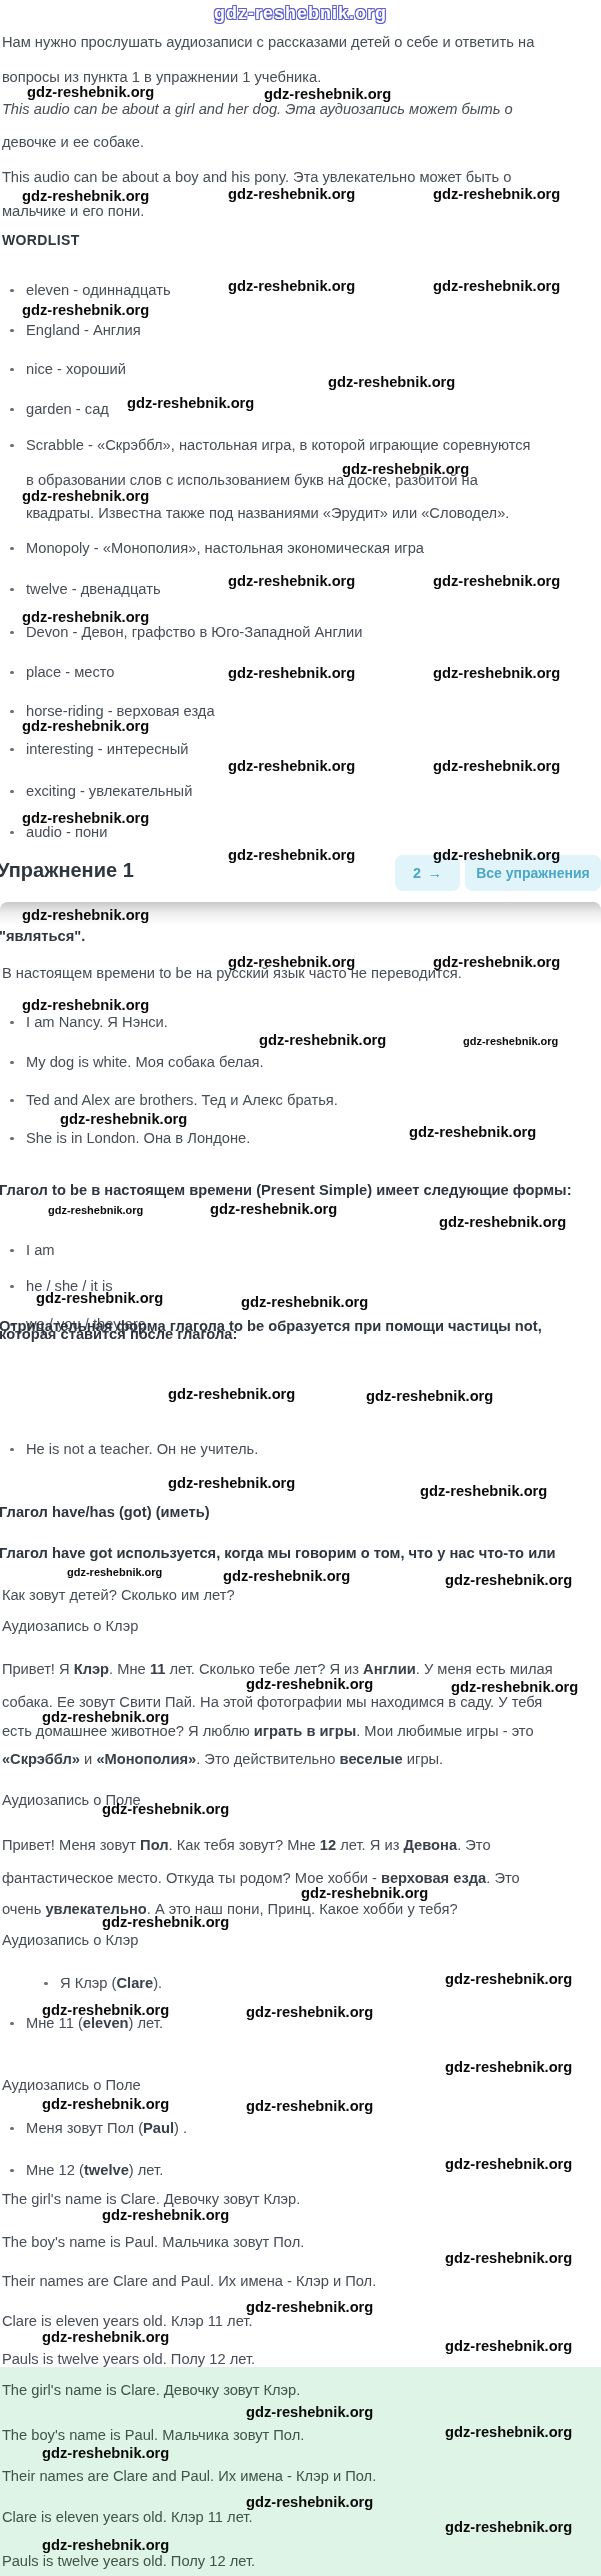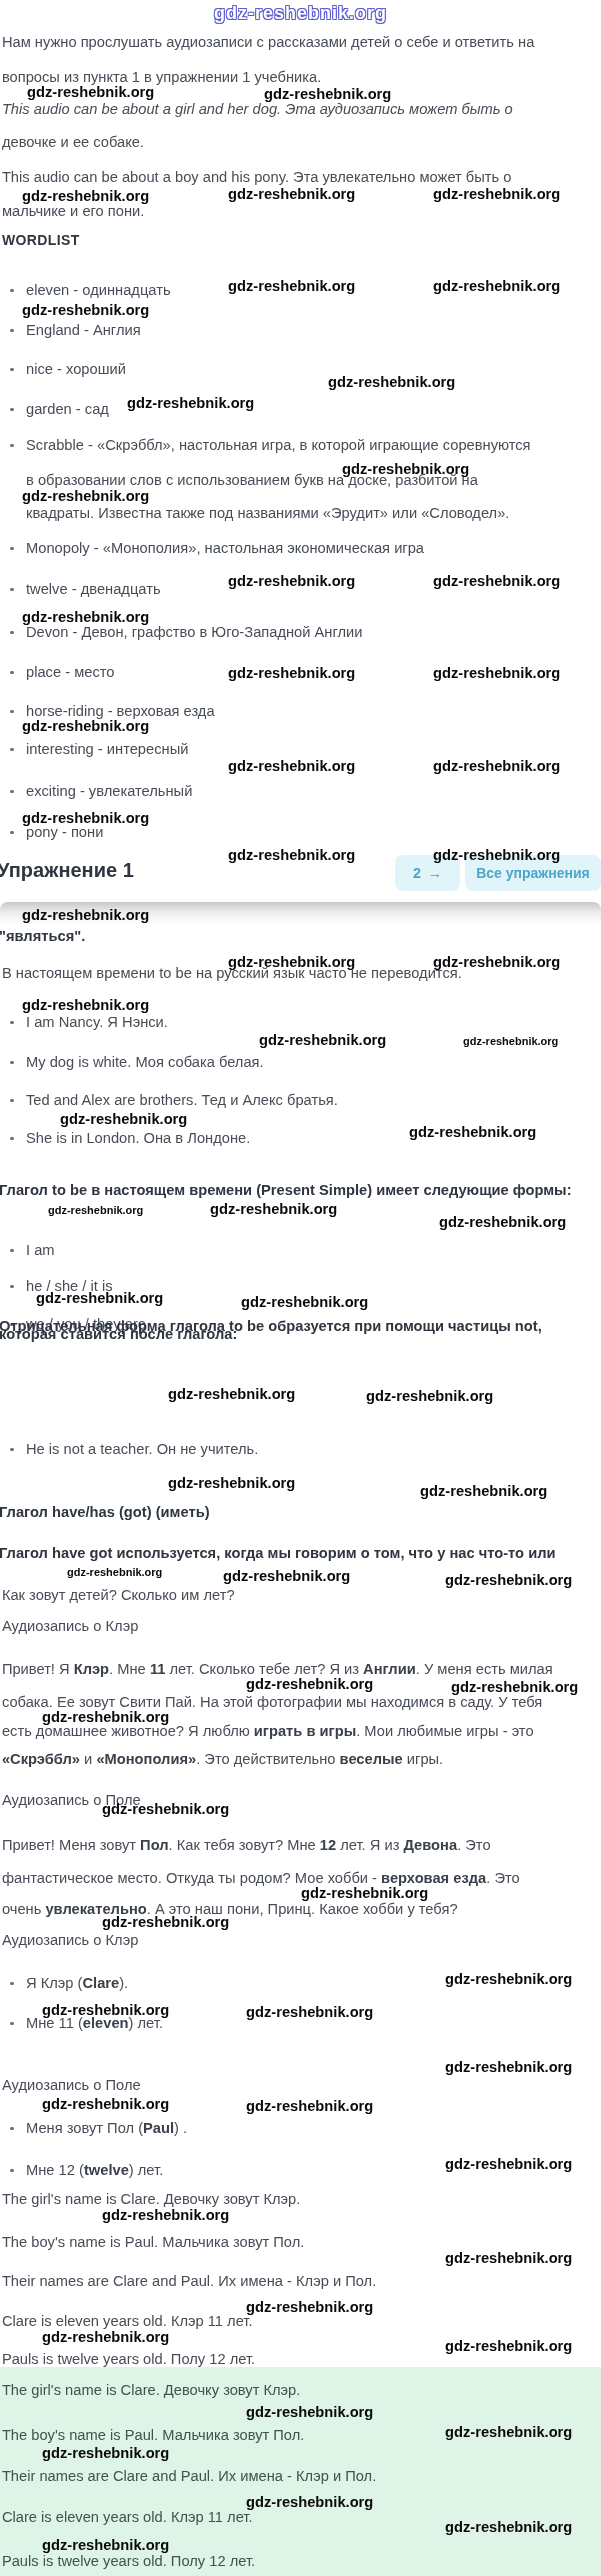--- a/index.html
+++ b/index.html
@@ -92,21 +92,21 @@
       <div class="line li" style="top: 436px;"><span class="dot"></span><span><span>Scrabble - «Скрэббл», настольная игра, в которой играющие соревнуются</span></span></div>
       <div class="line lic" style="top: 471px;"><span><span>в образовании слов с использованием букв на доске, разбитой на</span></span></div>
       <div class="line lic" style="top: 504px;"><span><span>квадраты. Известна также под названиями «Эрудит» или «Словодел».</span></span></div>
       <div class="line li" style="top: 539px;"><span class="dot"></span><span><span>Monopoly - «Монополия», настольная экономическая игра</span></span></div>
       <div class="line li" style="top: 580px;"><span class="dot"></span><span><span>twelve - двенадцать</span></span></div>
       <div class="line li" style="top: 623px;"><span class="dot"></span><span><span>Devon - Девон, графство в Юго-Западной Англии</span></span></div>
       <div class="line li" style="top: 663px;"><span class="dot"></span><span><span>place - место</span></span></div>
       <div class="line li" style="top: 702px;"><span class="dot"></span><span><span>horse-riding - верховая езда</span></span></div>
       <div class="line li" style="top: 740px;"><span class="dot"></span><span><span>interesting - интересный</span></span></div>
       <div class="line li" style="top: 782px;"><span class="dot"></span><span><span>exciting - увлекательный</span></span></div>
-      <div class="line li" style="top: 823px;"><span class="dot"></span><span><span>pony - пони</span></span></div>
+      <div class="line li" style="top: 823px;"><span class="dot"></span><span><span>audio - пони</span></span></div>
       <div class="line b" style="top: 927px;"><span><span>"являться".</span></span></div>
       <div class="line p" style="top: 964px;"><span><span>В настоящем времени to be на русский язык часто не переводится.</span></span></div>
       <div class="line li" style="top: 1013px;"><span class="dot"></span><span><span>I am Nancy. Я Нэнси.</span></span></div>
       <div class="line li" style="top: 1053px;"><span class="dot"></span><span><span>My dog is white. Моя собака белая.</span></span></div>
       <div class="line li" style="top: 1091px;"><span class="dot"></span><span><span>Ted and Alex are brothers. Тед и Алекс братья.</span></span></div>
       <div class="line li" style="top: 1129px;"><span class="dot"></span><span><span>She is in London. Она в Лондоне.</span></span></div>
       <div class="line b" style="top: 1181px;"><span><span>Глагол to be в настоящем времени (Present Simple) имеет следующие формы:</span></span></div>
       <div class="line li" style="top: 1241px;"><span class="dot"></span><span><span>I am</span></span></div>
       <div class="line li" style="top: 1277px;"><span class="dot"></span><span><span>he / she / it is</span></span></div>
       <div class="line li" style="top: 1315px;"><span class="dot"></span><span><span>we / you / they are</span></span></div>
@@ -119,21 +119,21 @@
       <div class="line p" style="top: 1617px;"><span><span>Аудиозапись о Клэр</span></span></div>
       <div class="line p" style="top: 1660px;"><span><span>Привет! Я </span><b>Клэр</b><span>. Мне </span><b>11</b><span> лет. Сколько тебе лет? Я из </span><b>Англии</b><span>. У меня есть милая</span></span></div>
       <div class="line p" style="top: 1693px;"><span><span>собака. Ее зовут Свити Пай. На этой фотографии мы находимся в саду. У тебя</span></span></div>
       <div class="line p" style="top: 1722px;"><span><span>есть домашнее животное? Я люблю </span><b>играть в игры</b><span>. Мои любимые игры - это</span></span></div>
       <div class="line p" style="top: 1750px;"><span><b>«Скрэббл»</b><span> и </span><b>«Монополия»</b><span>. Это действительно </span><b>веселые</b><span> игры.</span></span></div>
       <div class="line p" style="top: 1791px;"><span><span>Аудиозапись о Поле</span></span></div>
       <div class="line p" style="top: 1836px;"><span><span>Привет! Меня зовут </span><b>Пол</b><span>. Как тебя зовут? Мне </span><b>12</b><span> лет. Я из </span><b>Девона</b><span>. Это</span></span></div>
       <div class="line p" style="top: 1869px;"><span><span>фантастическое место. Откуда ты родом? Мое хобби - </span><b>верховая езда</b><span>. Это</span></span></div>
       <div class="line p" style="top: 1900px;"><span><span>очень </span><b>увлекательно</b><span>. А это наш пони, Принц. Какое хобби у тебя?</span></span></div>
       <div class="line p" style="top: 1931px;"><span><span>Аудиозапись о Клэр</span></span></div>
-      <div class="line li" style="top: 1974px;"><span class="dot"></span><span><span>Я Клэр (</span><b>Clare</b><span>).</span></span></div>
+      <div class="line li" style="top: 1974px; margin-left: 34px;"><span class="dot"></span><span><span>Я Клэр (</span><b>Clare</b><span>).</span></span></div>
       <div class="line li" style="top: 2014px;"><span class="dot"></span><span><span>Мне 11 (</span><b>eleven</b><span>) лет.</span></span></div>
       <div class="line p" style="top: 2076px;"><span><span>Аудиозапись о Поле</span></span></div>
       <div class="line li" style="top: 2119px;"><span class="dot"></span><span><span>Меня зовут Пол (</span><b>Paul</b><span>) .</span></span></div>
       <div class="line li" style="top: 2161px;"><span class="dot"></span><span><span>Мне 12 (</span><b>twelve</b><span>) лет.</span></span></div>
       <div class="line p" style="top: 2190px;"><span><span>The girl's name is Clare. Девочку зовут Клэр.</span></span></div>
       <div class="line p" style="top: 2233px;"><span><span>The boy's name is Paul. Мальчика зовут Пол.</span></span></div>
       <div class="line p" style="top: 2272px;"><span><span>Their names are Clare and Paul. Их имена - Клэр и Пол.</span></span></div>
       <div class="line p" style="top: 2312px;"><span><span>Clare is eleven years old. Клэр 11 лет.</span></span></div>
       <div class="line p" style="top: 2350px;"><span><span>Pauls is twelve years old. Полу 12 лет.</span></span></div>
       <div class="line pg" style="top: 2381px;"><span><span>The girl's name is Clare. Девочку зовут Клэр.</span></span></div>

